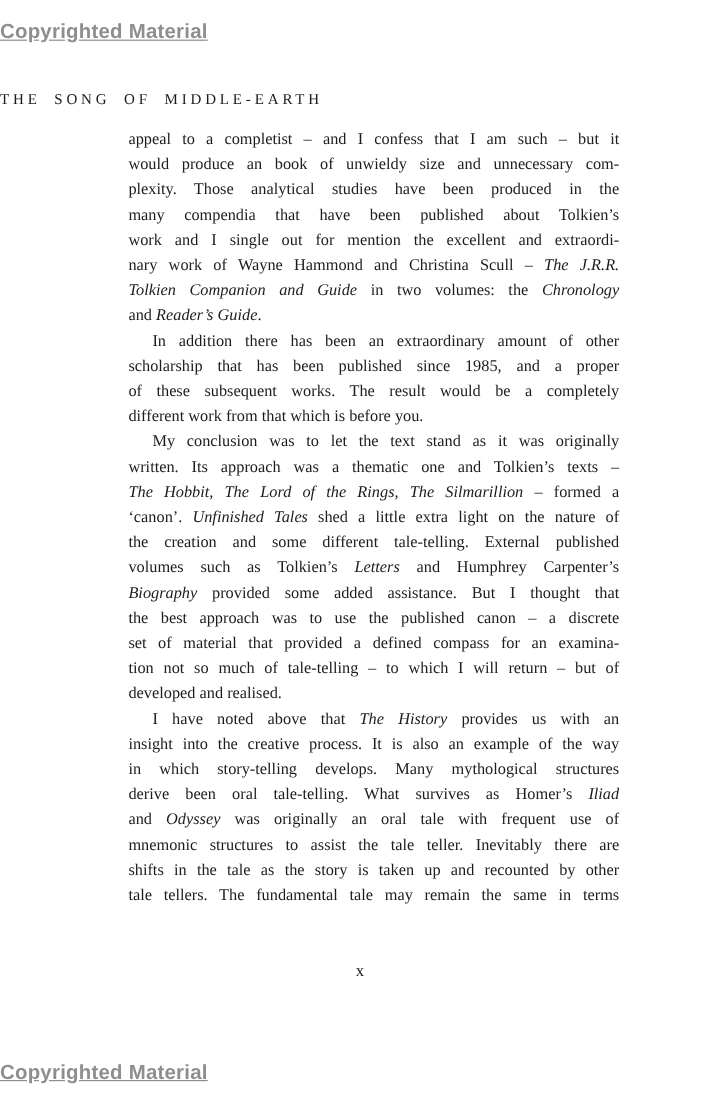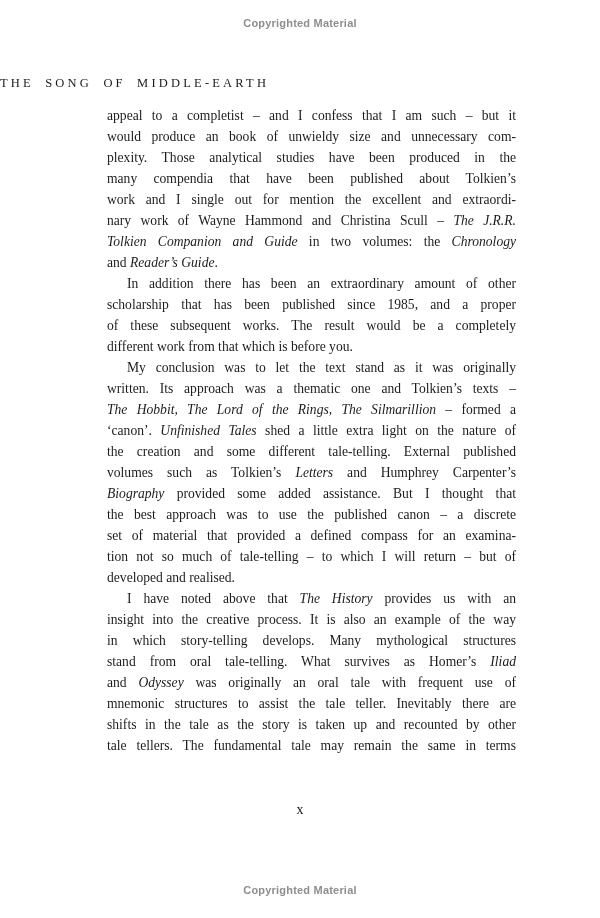--- a/index.html
+++ b/index.html
@@ -15,26 +15,26 @@
     height: 918px;
     background: var(--page-background);
     overflow: hidden;
     font-family: "Liberation Serif", "DejaVu Serif", serif;
     color: var(--body-text);
   }
   .copyright {
     position: absolute;
     left: 0;
     width: 100%;
-    text-align: center;
     font-family: "Liberation Sans", "DejaVu Sans", sans-serif;
     font-weight: bold;
-    font-size: 11px;
+    font-size: 17px;
     color: var(--copyright-gray);
     letter-spacing: 0.2px;
+    text-decoration: underline;
   }
   .copyright.top { top: 17px; }
   .copyright.bottom { top: 884px; }
   .running-head {
     position: absolute;
     top: 76px;
     left: 0;
     width: 100%;
     text-align: left;
     font-size: 12.5px;
@@ -94,21 +94,21 @@
       <div class="line"><span>the creation and some different tale-telling. External published</span></div>
       <div class="line"><span>volumes such as Tolkien’s </span><i>Letters</i><span> and Humphrey Carpenter’s</span></div>
       <div class="line"><i>Biography</i><span> provided some added assistance. But I thought that</span></div>
       <div class="line"><span>the best approach was to use the published canon – a discrete</span></div>
       <div class="line"><span>set of material that provided a defined compass for an examina-</span></div>
       <div class="line"><span>tion not so much of tale-telling – to which I will return – but of</span></div>
       <div class="line last"><span>developed and realised.</span></div>
       <div class="line indent"><span>I have noted above that </span><i>The History</i><span> provides us with an</span></div>
       <div class="line"><span>insight into the creative process. It is also an example of the way</span></div>
       <div class="line"><span>in which story-telling develops. Many mythological structures</span></div>
-      <div class="line"><span>stand from oral tale-telling. What survives as Homer’s </span><i>Iliad</i></div>
+      <div class="line"><span>derive been oral tale-telling. What survives as Homer’s </span><i>Iliad</i></div>
       <div class="line"><span>and </span><i>Odyssey</i><span> was originally an oral tale with frequent use of</span></div>
       <div class="line"><span>mnemonic structures to assist the tale teller. Inevitably there are</span></div>
       <div class="line"><span>shifts in the tale as the story is taken up and recounted by other</span></div>
       <div class="line"><span>tale tellers. The fundamental tale may remain the same in terms</span></div>
     </div>
 
   <div class="page-number">x</div>
 
   <div class="copyright bottom">Copyrighted Material</div>
 </div>

